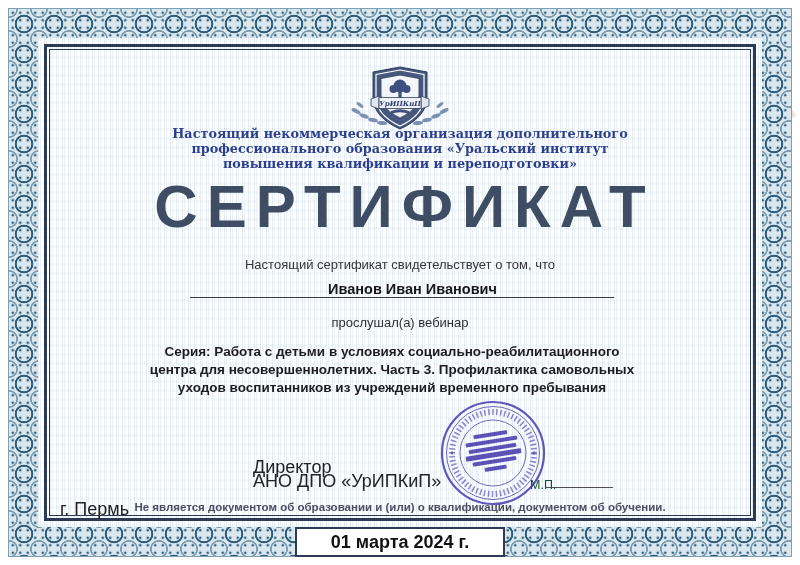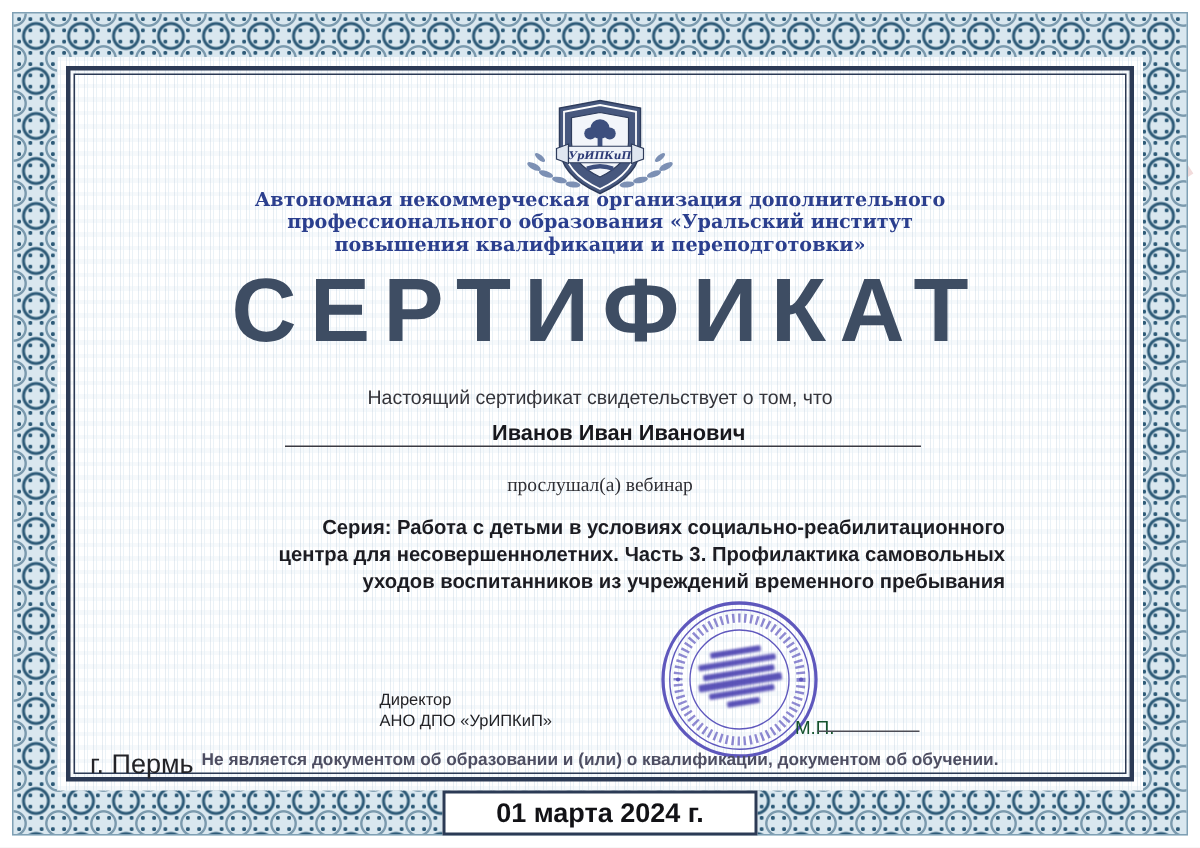--- a/index.html
+++ b/index.html
@@ -74,38 +74,38 @@
     font-size:12.8px; line-height:15px; color:#2b3f8e;
   }
   .title {
     left:0; right:0; top:172px; text-align:center;
     font-family:Liberation Sans, sans-serif; font-weight:700;
     font-size:60px; letter-spacing:9px; text-indent:9px; color:#3e4d63;
   }
   .statement { left:0; right:0; top:257px; text-align:center; font-size:13px; color:#34343a; }
   .name { left:0; right:0; top:281px; text-align:center; font-size:14.5px; font-weight:700; color:#17171c;padding-left:25px; }
   .name-line { left:190px; top:297px; width:424px; height:0; border-bottom:1.6px solid #3a3a42; }
-  .action { left:0; right:0; top:315px; text-align:center; font-size:13px; color:#2f2f35;font-family:Liberation Serif, serif; }
+  .action { left:0; right:0; top:315px; text-align:center; font-size:13px; color:#2f2f35; }
   .course {
-    left:114px; right:130px; top:343px; text-align:right;
+    left:114px; right:130px; top:343px; text-align:center;
     font-size:13.5px; font-weight:700; line-height:18px; color:#1c1c22;
   }
 
   
   .stamp { left:440px; top:400px; width:106px; height:106px; opacity:0.88; }
   .stamp svg { position:absolute; inset:0; }
   .stamp-bars {
     position:absolute; left:50%; top:50%;
     transform:translate(-50%,-54%) rotate(-9deg);
     display:flex; flex-direction:column; align-items:center; gap:2.6px;
     filter:blur(0.6px);
   }
   .stamp-bars div { height:4.2px; background:#453cae; border-radius:1px; }
 
-  .director { left:253px; top:461px; font-size:11px; line-height:13.5px; color:#232327; }
+  .director { left:253px; top:461px; font-size:18px; line-height:13.5px; color:#232327; }
   .city { left:60px; top:499px; font-size:18px; color:#232327; }
   .mp { left:501px; top:478px; font-size:12.5px; color:#14532d; z-index:7;margin-left:29px; }
   .sig-line { left:545px; top:487px; width:68px; height:0; border-bottom:1.5px solid #4c4c55; z-index:7; }
   .disclaimer { left:50px; right:50px; top:501px; text-align:center; font-size:11.5px; color:#4e4e62;font-weight:bold; }
 
   .datebox {
     left:295px; top:527px; width:210px; height:30px; z-index:7;
     background:#fff; border:2px solid #2b3a55;
     display:flex; align-items:center; justify-content:center;
     font-size:18px; font-weight:700; color:#121216;
@@ -172,21 +172,21 @@
       <circle cx="72.5" cy="26" r="4" fill="#3d4f7e"></circle>
       <rect x="64.4" y="27" width="3.2" height="8" fill="#3d4f7e"></rect>
       <path d="M57,48 Q66,44.5 75,48 L75,51 Q66,47.5 57,51 Z" fill="#3d4f7e"></path>
       <path d="M37,36 L45,33 L45,46 L37,43 Z M87,33 L95,36 L95,43 L87,46 Z" fill="#dfe6f0" stroke="#2e3c5c" stroke-width="0.8"></path>
       <path d="M45,34.5 H87 V45.5 H45 Z" fill="#eef2f8" stroke="#2e3c5c" stroke-width="0.8"></path>
       <text x="66" y="42.8" text-anchor="middle" font-family="DejaVu Serif, serif" font-size="7" font-weight="bold" font-style="italic" fill="#2e3c77">УрИПКиП</text>
     </svg>
   </div>
 
   <div class="content-el org">
-    <div>Автономная некоммерческая организация дополнительного</div>
+    <div>Настоящий некоммерческая организация дополнительного</div>
     <div>профессионального образования «Уральский институт</div>
     <div>повышения квалификации и переподготовки»</div>
   </div>
 
   <div class="content-el title">СЕРТИФИКАТ</div>
 
   <div class="content-el statement">Настоящий сертификат свидетельствует о том, что</div>
   <div class="content-el name">Иванов Иван Иванович</div>
   <div class="content-el name-line"></div>
   <div class="content-el action">прослушал(а) вебинар</div>

